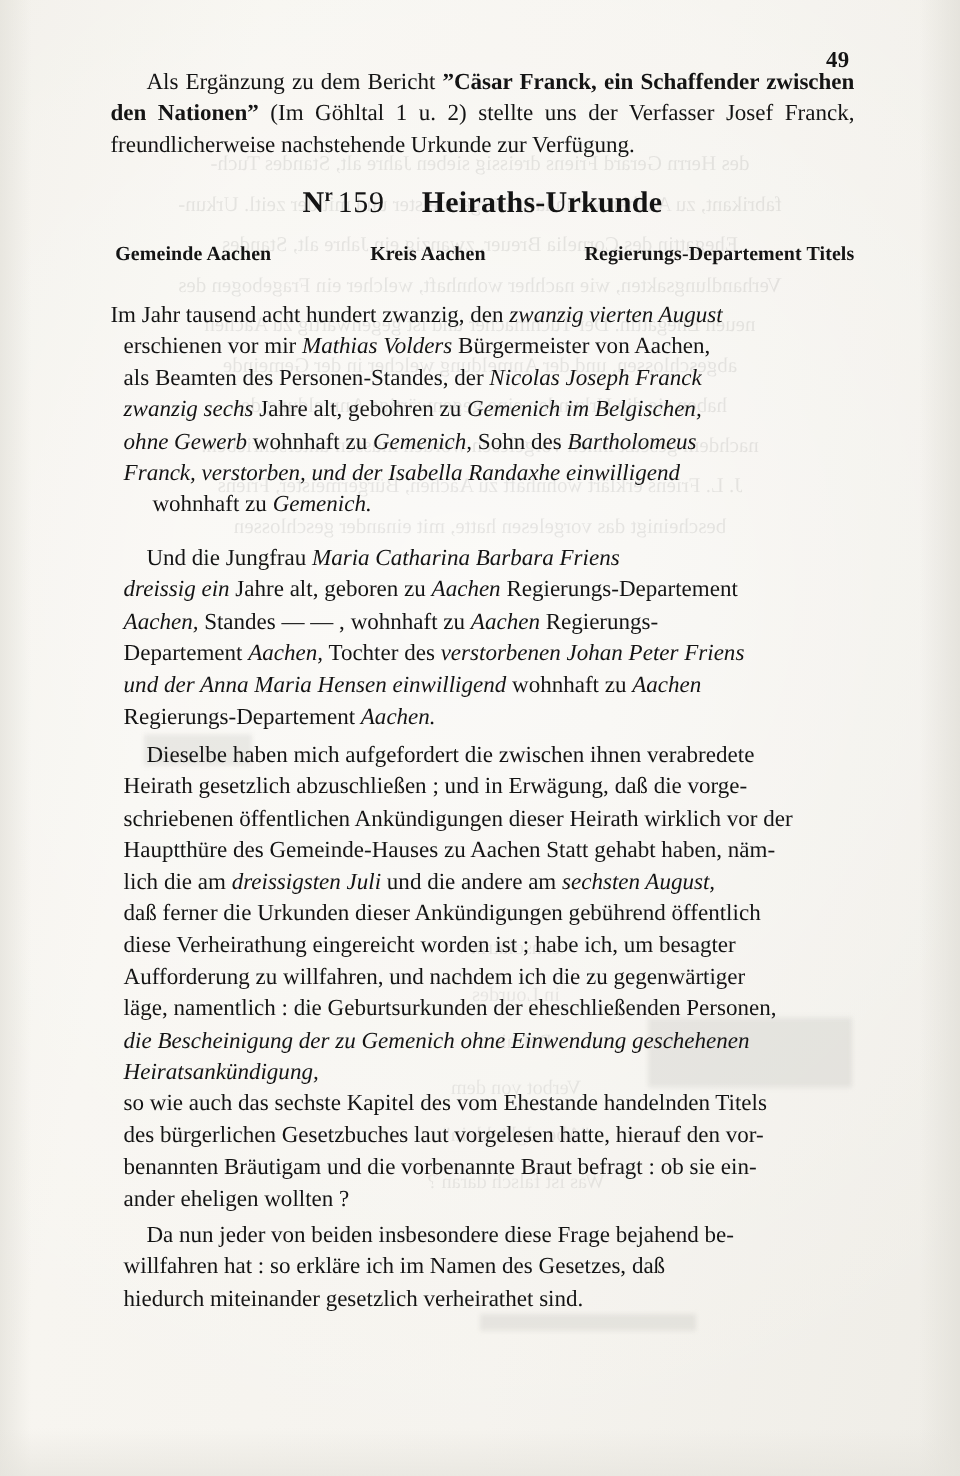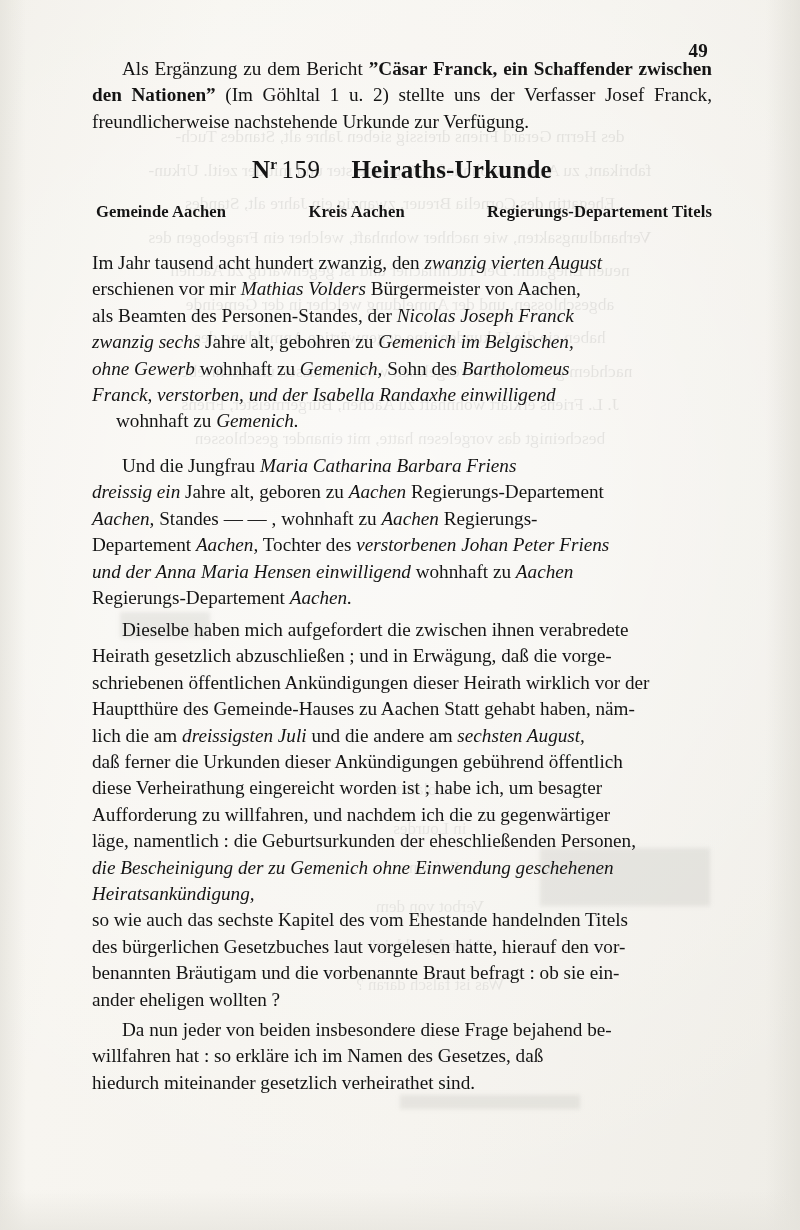--- a/index.html
+++ b/index.html
@@ -161,21 +161,21 @@
   .body-block {
     position: absolute;
     left: 0;
     width: 620px;
   }
   .blk-1 { top: 250px; }
   .blk-2 { top: 437px; }
   .blk-3 { top: 601px; }
   .blk-4 { top: 1001px; }
 
-  .body-block p + p { margin-top: 0; }
+  .body-block p + p { margin-top: 0; margin-left: 11px; }
   .line { display: block; }
 
   .indent-line { padding-left: 24px; }
   .para-indent { text-indent: 30px; margin-top: 16px; }
 </style>
 </head>
 <body>
 
 <div class="page">
 

